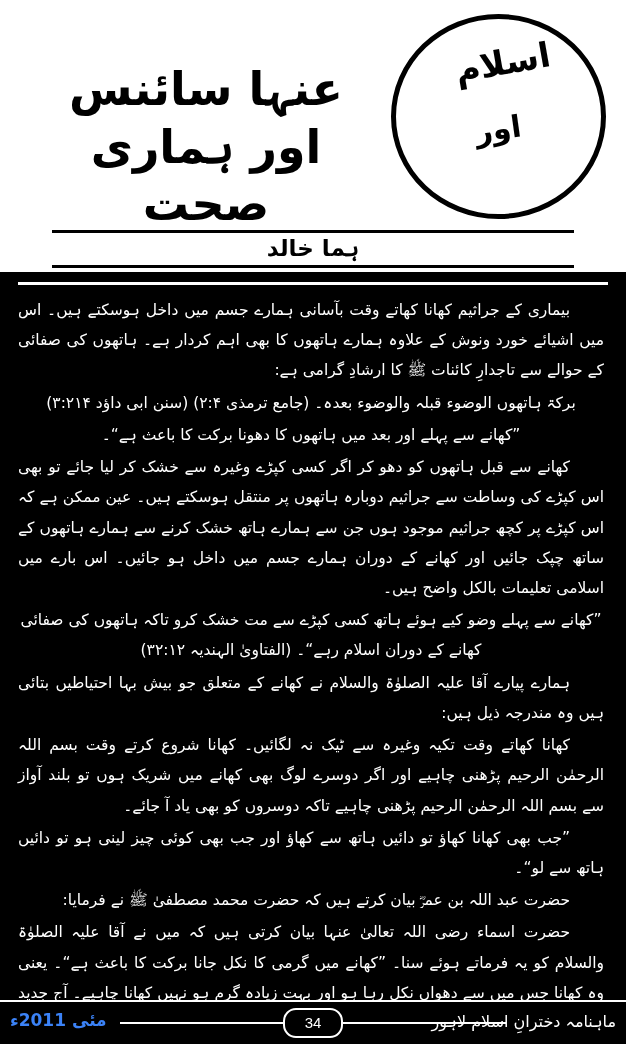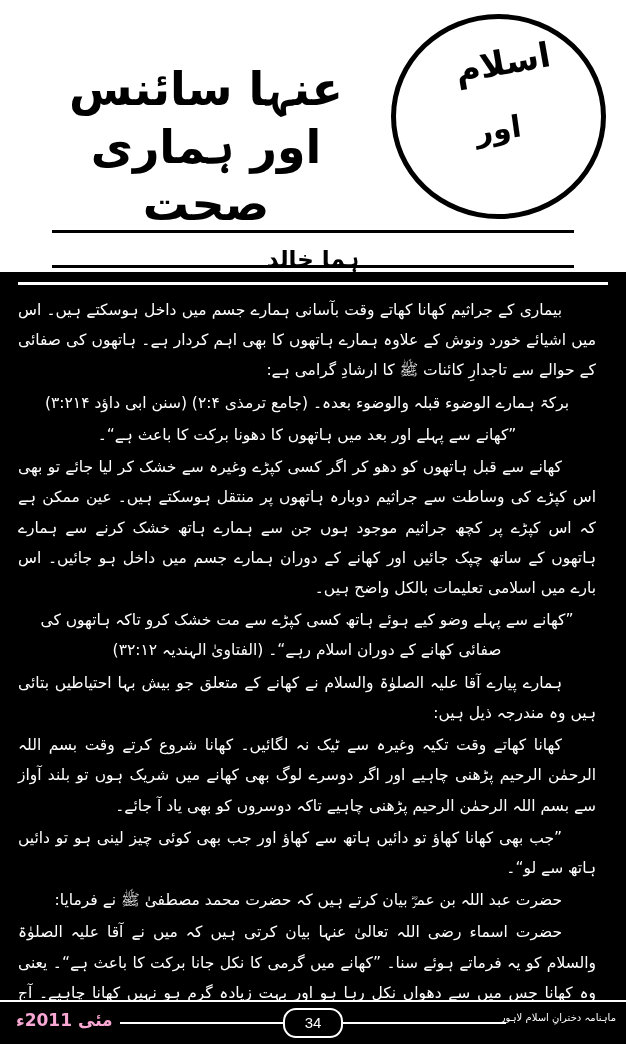--- a/index.html
+++ b/index.html
@@ -109,21 +109,20 @@
     left: 0;
     right: 0;
     top: 226px;
     height: 32px;
     text-align: center;
     direction: rtl;
     font-size: 23px;
     font-weight: bold;
     color: #000;
     line-height: 32px;
-    margin-top: 11px;
   }
 
   
   .body-wrap {
     position: absolute;
     left: 0;
     top: 272px;
     width: 626px;
     height: 728px;
     background: #000000;
@@ -139,21 +138,21 @@
   .body-text {
     direction: rtl;
     text-align: justify;
     text-align-last: right;
     color: #ffffff;
     font-size: 15.5px;
     line-height: 1.95;
     font-family: "DejaVu Sans", sans-serif;
   }
   .body-text p {
-    margin: 0 12px 2px 0;
+    margin: 0 4px 2px 0;
   }
   .indent { text-indent: 34px; }
   .center-ref {
     text-align: center;
     text-align-last: center;
   }
 
   
   .footer {
     position: absolute;
@@ -174,33 +173,33 @@
   .footer-line {
     position: absolute;
     left: 120px;
     right: 120px;
     top: 22px;
     height: 2px;
     background: #ffffff;
   }
   .footer-date {
     position: absolute;
-    left: 16px;
+    left: 10px;
     top: 10px;
     direction: rtl;
     font-size: 17px;
     font-weight: bold;
-    color: #f9a8d4;
+    color: #3b82f6;
   }
   .footer-pub {
     position: absolute;
     right: 10px;
     top: 12px;
     direction: rtl;
-    font-size: 10px;
+    font-size: 16px;
     color: #ffffff;
   }
   .page-number {
     position: absolute;
     left: 50%;
     top: 8px;
     transform: translateX(-50%);
     width: 56px;
     height: 26px;
     border: 2px solid #ffffff;
@@ -227,21 +226,21 @@
       <div class="author-rule-top"></div>
       <div class="author">ہما خالد</div>
       <div class="author-rule-bottom"></div>
     </div>
   </div>
 
   <div class="body-wrap">
     <div class="body-rule"></div>
     <div class="body-text" id="body-text">
         <p class="indent">بیماری کے جراثیم کھانا کھاتے وقت بآسانی ہمارے جسم میں داخل ہوسکتے ہیں۔ اس میں اشیائے خورد ونوش کے علاوہ ہمارے ہاتھوں کا بھی اہم کردار ہے۔ ہاتھوں کی صفائی کے حوالے سے تاجدارِ کائنات ﷺ کا ارشادِ گرامی ہے:</p>
-        <p class="center-ref">برکۃ ہمارے الوضوء قبلہ والوضوء بعدہ۔ (جامع ترمذی ۲:۴) (سنن ابی داؤد ۳:۲۱۴)</p>
+        <p class="center-ref">برکۃ ہاتھوں الوضوء قبلہ والوضوء بعدہ۔ (جامع ترمذی ۲:۴) (سنن ابی داؤد ۳:۲۱۴)</p>
         <p class="center-ref">”کھانے سے پہلے اور بعد میں ہاتھوں کا دھونا برکت کا باعث ہے“۔</p>
         <p class="indent">کھانے سے قبل ہاتھوں کو دھو کر اگر کسی کپڑے وغیرہ سے خشک کر لیا جائے تو بھی اس کپڑے کی وساطت سے جراثیم دوبارہ ہاتھوں پر منتقل ہوسکتے ہیں۔ عین ممکن ہے کہ اس کپڑے پر کچھ جراثیم موجود ہوں جن سے ہمارے ہاتھ خشک کرنے سے ہمارے ہاتھوں کے ساتھ چپک جائیں اور کھانے کے دوران ہمارے جسم میں داخل ہو جائیں۔ اس بارے میں اسلامی تعلیمات بالکل واضح ہیں۔</p>
         <p class="center-ref">”کھانے سے پہلے وضو کیے ہوئے ہاتھ کسی کپڑے سے مت خشک کرو تاکہ ہاتھوں کی صفائی کھانے کے دوران اسلام رہے“۔ (الفتاویٰ الہندیہ ۳۲:۱۲)</p>
         <p class="indent">ہمارے پیارے آقا علیہ الصلوٰۃ والسلام نے کھانے کے متعلق جو بیش بہا احتیاطیں بتائی ہیں وہ مندرجہ ذیل ہیں:</p>
         <p class="indent">کھانا کھاتے وقت تکیہ وغیرہ سے ٹیک نہ لگائیں۔ کھانا شروع کرتے وقت بسم اللہ الرحمٰن الرحیم پڑھنی چاہیے اور اگر دوسرے لوگ بھی کھانے میں شریک ہوں تو بلند آواز سے بسم اللہ الرحمٰن الرحیم پڑھنی چاہیے تاکہ دوسروں کو بھی یاد آ جائے۔</p>
         <p class="indent">”جب بھی کھانا کھاؤ تو دائیں ہاتھ سے کھاؤ اور جب بھی کوئی چیز لینی ہو تو دائیں ہاتھ سے لو“۔</p>
         <p class="indent">حضرت عبد اللہ بن عمرؓ بیان کرتے ہیں کہ حضرت محمد مصطفیٰ ﷺ نے فرمایا:</p>
         <p class="indent">حضرت اسماء رضی اللہ تعالیٰ عنہا بیان کرتی ہیں کہ میں نے آقا علیہ الصلوٰۃ والسلام کو یہ فرماتے ہوئے سنا۔ ”کھانے میں گرمی کا نکل جانا برکت کا باعث ہے“۔ یعنی وہ کھانا جس میں سے دھواں نکل رہا ہو اور بہت زیادہ گرم ہو نہیں کھانا چاہیے۔ آج جدید میڈیکل سائنس کہتی ہے:</p>
       </div>
   </div>

